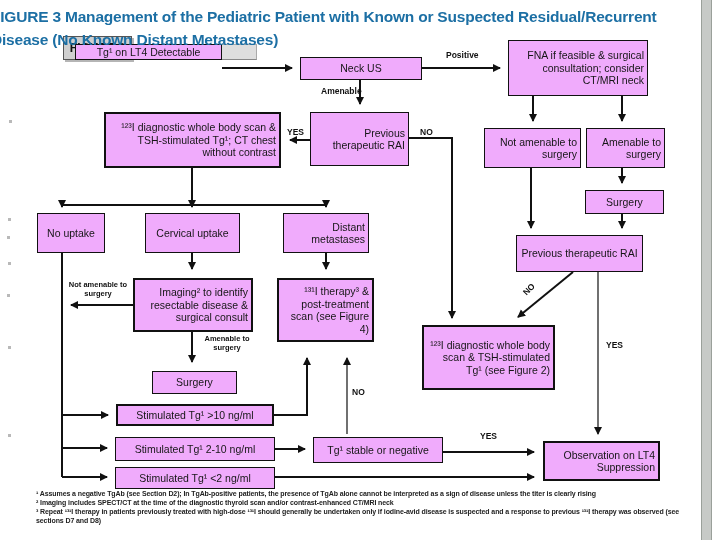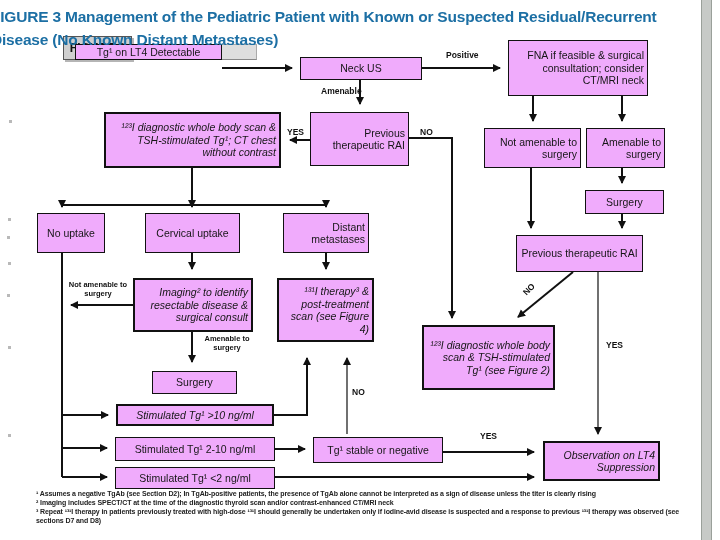--- a/index.html
+++ b/index.html
@@ -23,21 +23,21 @@
     background:#cfcfcf;border:1px solid #555;box-shadow:2px 2px 0 rgba(120,120,120,.55);
     display:flex;align-items:center;justify-content:center;
     font-weight:bold;font-size:12px;color:#111;
   }
   
   .node{
     position:absolute;z-index:3;background:#f0abfc;border:1.5px solid #111;
     display:flex;align-items:center;justify-content:center;text-align:right;
     font-size:10.5px;line-height:12.5px;color:#161616;padding:1px 3px;box-sizing:border-box;
   }
-  .node.thick{border-width:2px;font-style:italic;}
+  .node.thick{border-width:2px;}
   
   .elabel{
     position:absolute;z-index:4;font-weight:bold;color:#111;
     font-size:8.5px;line-height:9.5px;text-align:center;
   }
   .elabel.small{font-size:7.5px;line-height:8.5px;}
   #lbl-no-diag{transform:rotate(-45deg);}
   
   #edges{position:absolute;left:0;top:0;z-index:2;}
   

